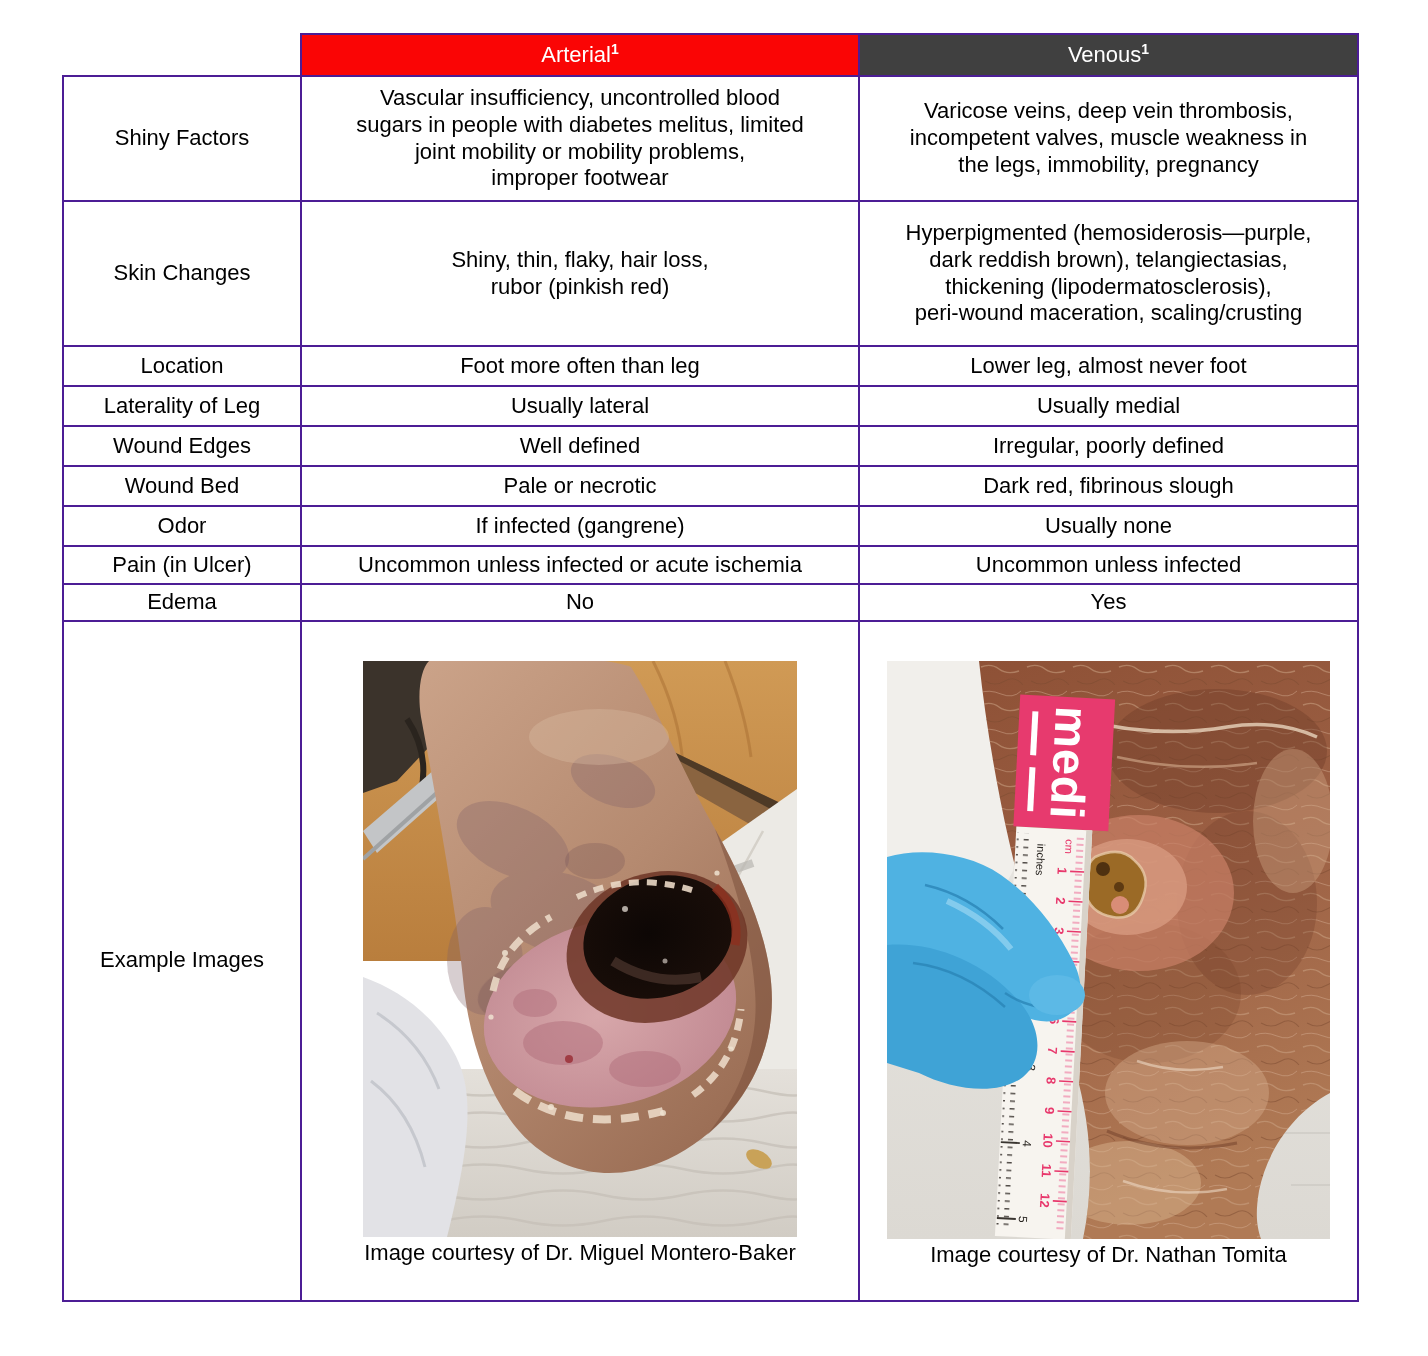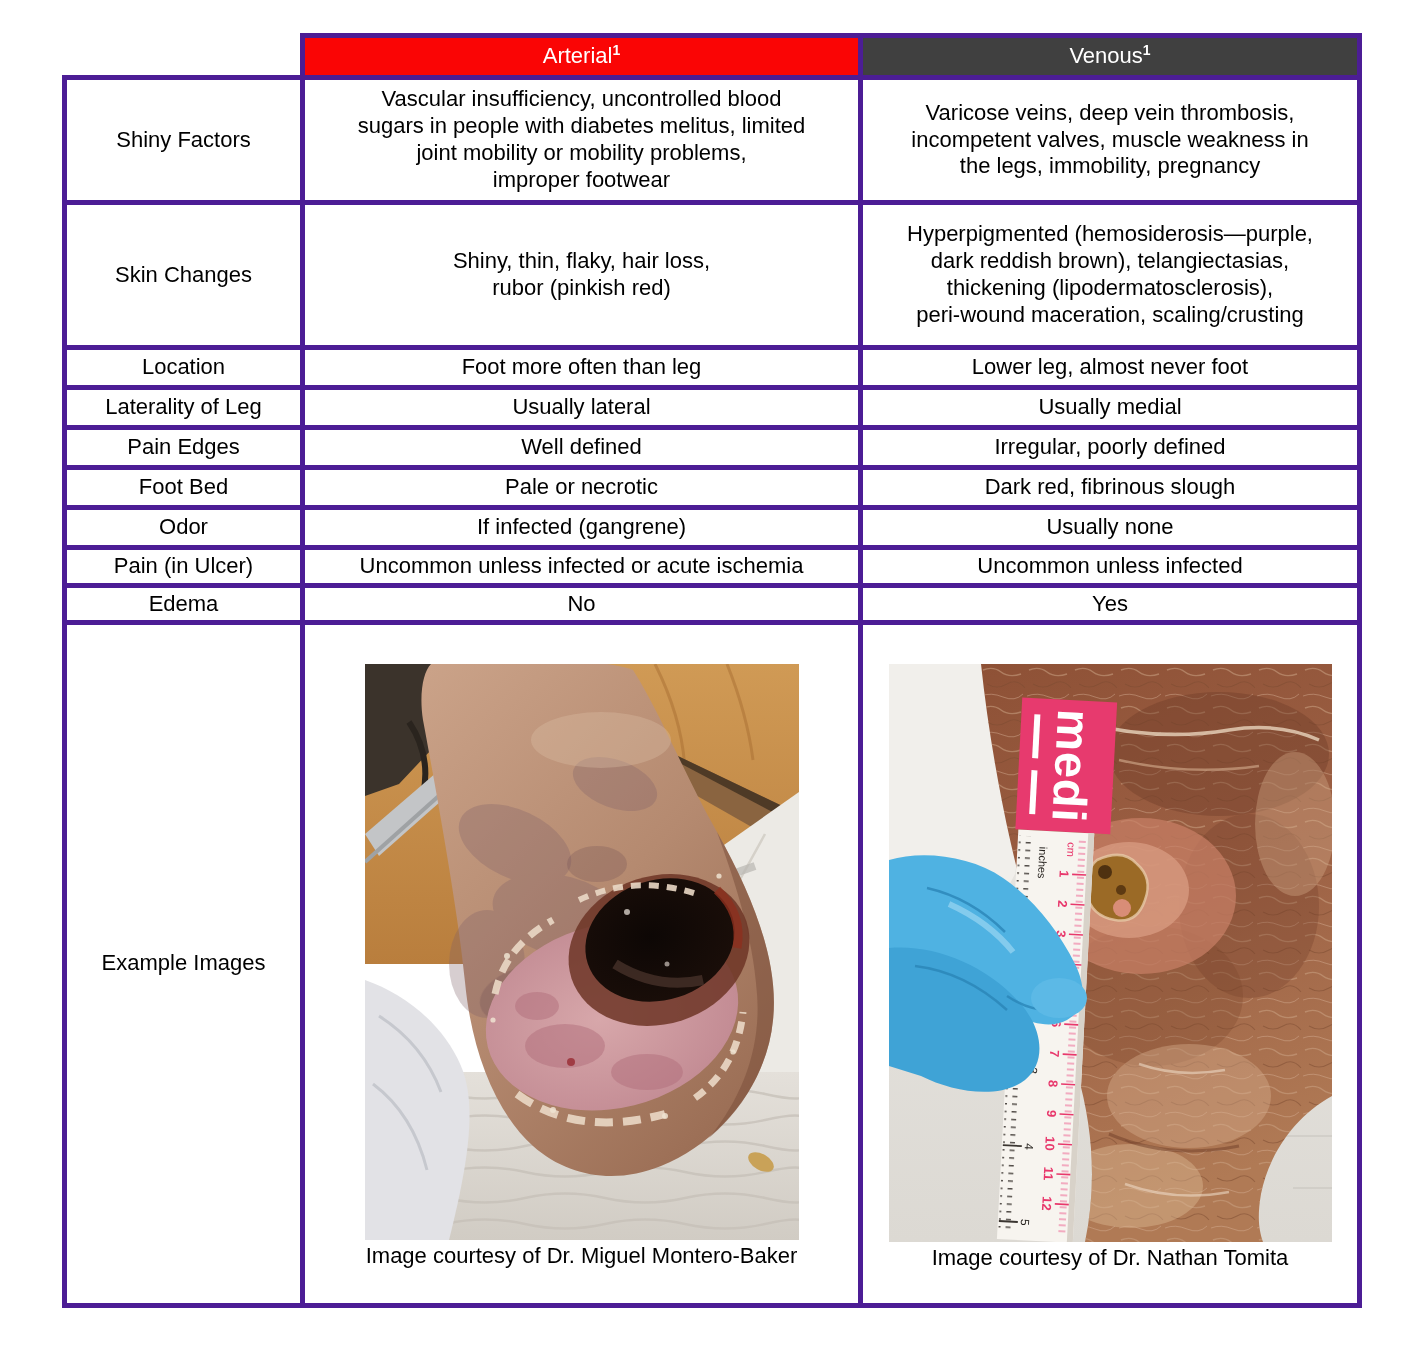--- a/index.html
+++ b/index.html
@@ -3,21 +3,21 @@
 <meta charset="utf-8">
 <style>
   html,body{margin:0;padding:0;background:#ffffff;}
   .page{position:relative;width:1428px;height:1356px;background:#fff;
         font-family:"Liberation Sans",sans-serif;color:#000;overflow:hidden;}
   table.cmp{position:absolute;left:62px;top:33px;width:1295px;
             border-collapse:collapse;table-layout:fixed;}
   col.c-label{width:238px}
   col.c-art{width:558px}
   col.c-ven{width:499px}
-  .cmp th,.cmp td{border:5px solid #4c1d95;text-align:center;vertical-align:middle;
+  .cmp th,.cmp td{border:2px solid #4c1d95;text-align:center;vertical-align:middle;
       font-size:22px;font-weight:400;line-height:1.22;padding:2px 8px;
       white-space:pre-line;}
   td.corner{border:none;background:#fff;}
   .hdr{color:#fff;font-weight:bold;font-size:23px;}
   .hdr sup{font-size:14px;font-weight:bold;}
   .hdr-art{background:#fa0505;}
   .hdr-ven{background:#404040;}
   tr.rh{height:42px}
   tr.r0{height:80px} tr.r1{height:125px} tr.r2{height:145px}
   tr.r3{height:40px} tr.r4{height:40px} tr.r5{height:40px}
@@ -76,26 +76,26 @@
       <th>Location</th>
       <td>Foot more often than leg</td>
       <td>Lower leg, almost never foot</td>
     </tr>
     <tr class="r4">
       <th>Laterality of Leg</th>
       <td>Usually lateral</td>
       <td>Usually medial</td>
     </tr>
     <tr class="r5">
-      <th>Pain Edges</th>
+      <th>Wound Edges</th>
       <td>Well defined</td>
       <td>Irregular, poorly defined</td>
     </tr>
     <tr class="r6">
-      <th>Foot Bed</th>
+      <th>Wound Bed</th>
       <td>Pale or necrotic</td>
       <td>Dark red, fibrinous slough</td>
     </tr>
     <tr class="r7">
       <th>Odor</th>
       <td>If infected (gangrene)</td>
       <td>Usually none</td>
     </tr>
     <tr class="r8">
       <th>Pain (in Ulcer)</th>

